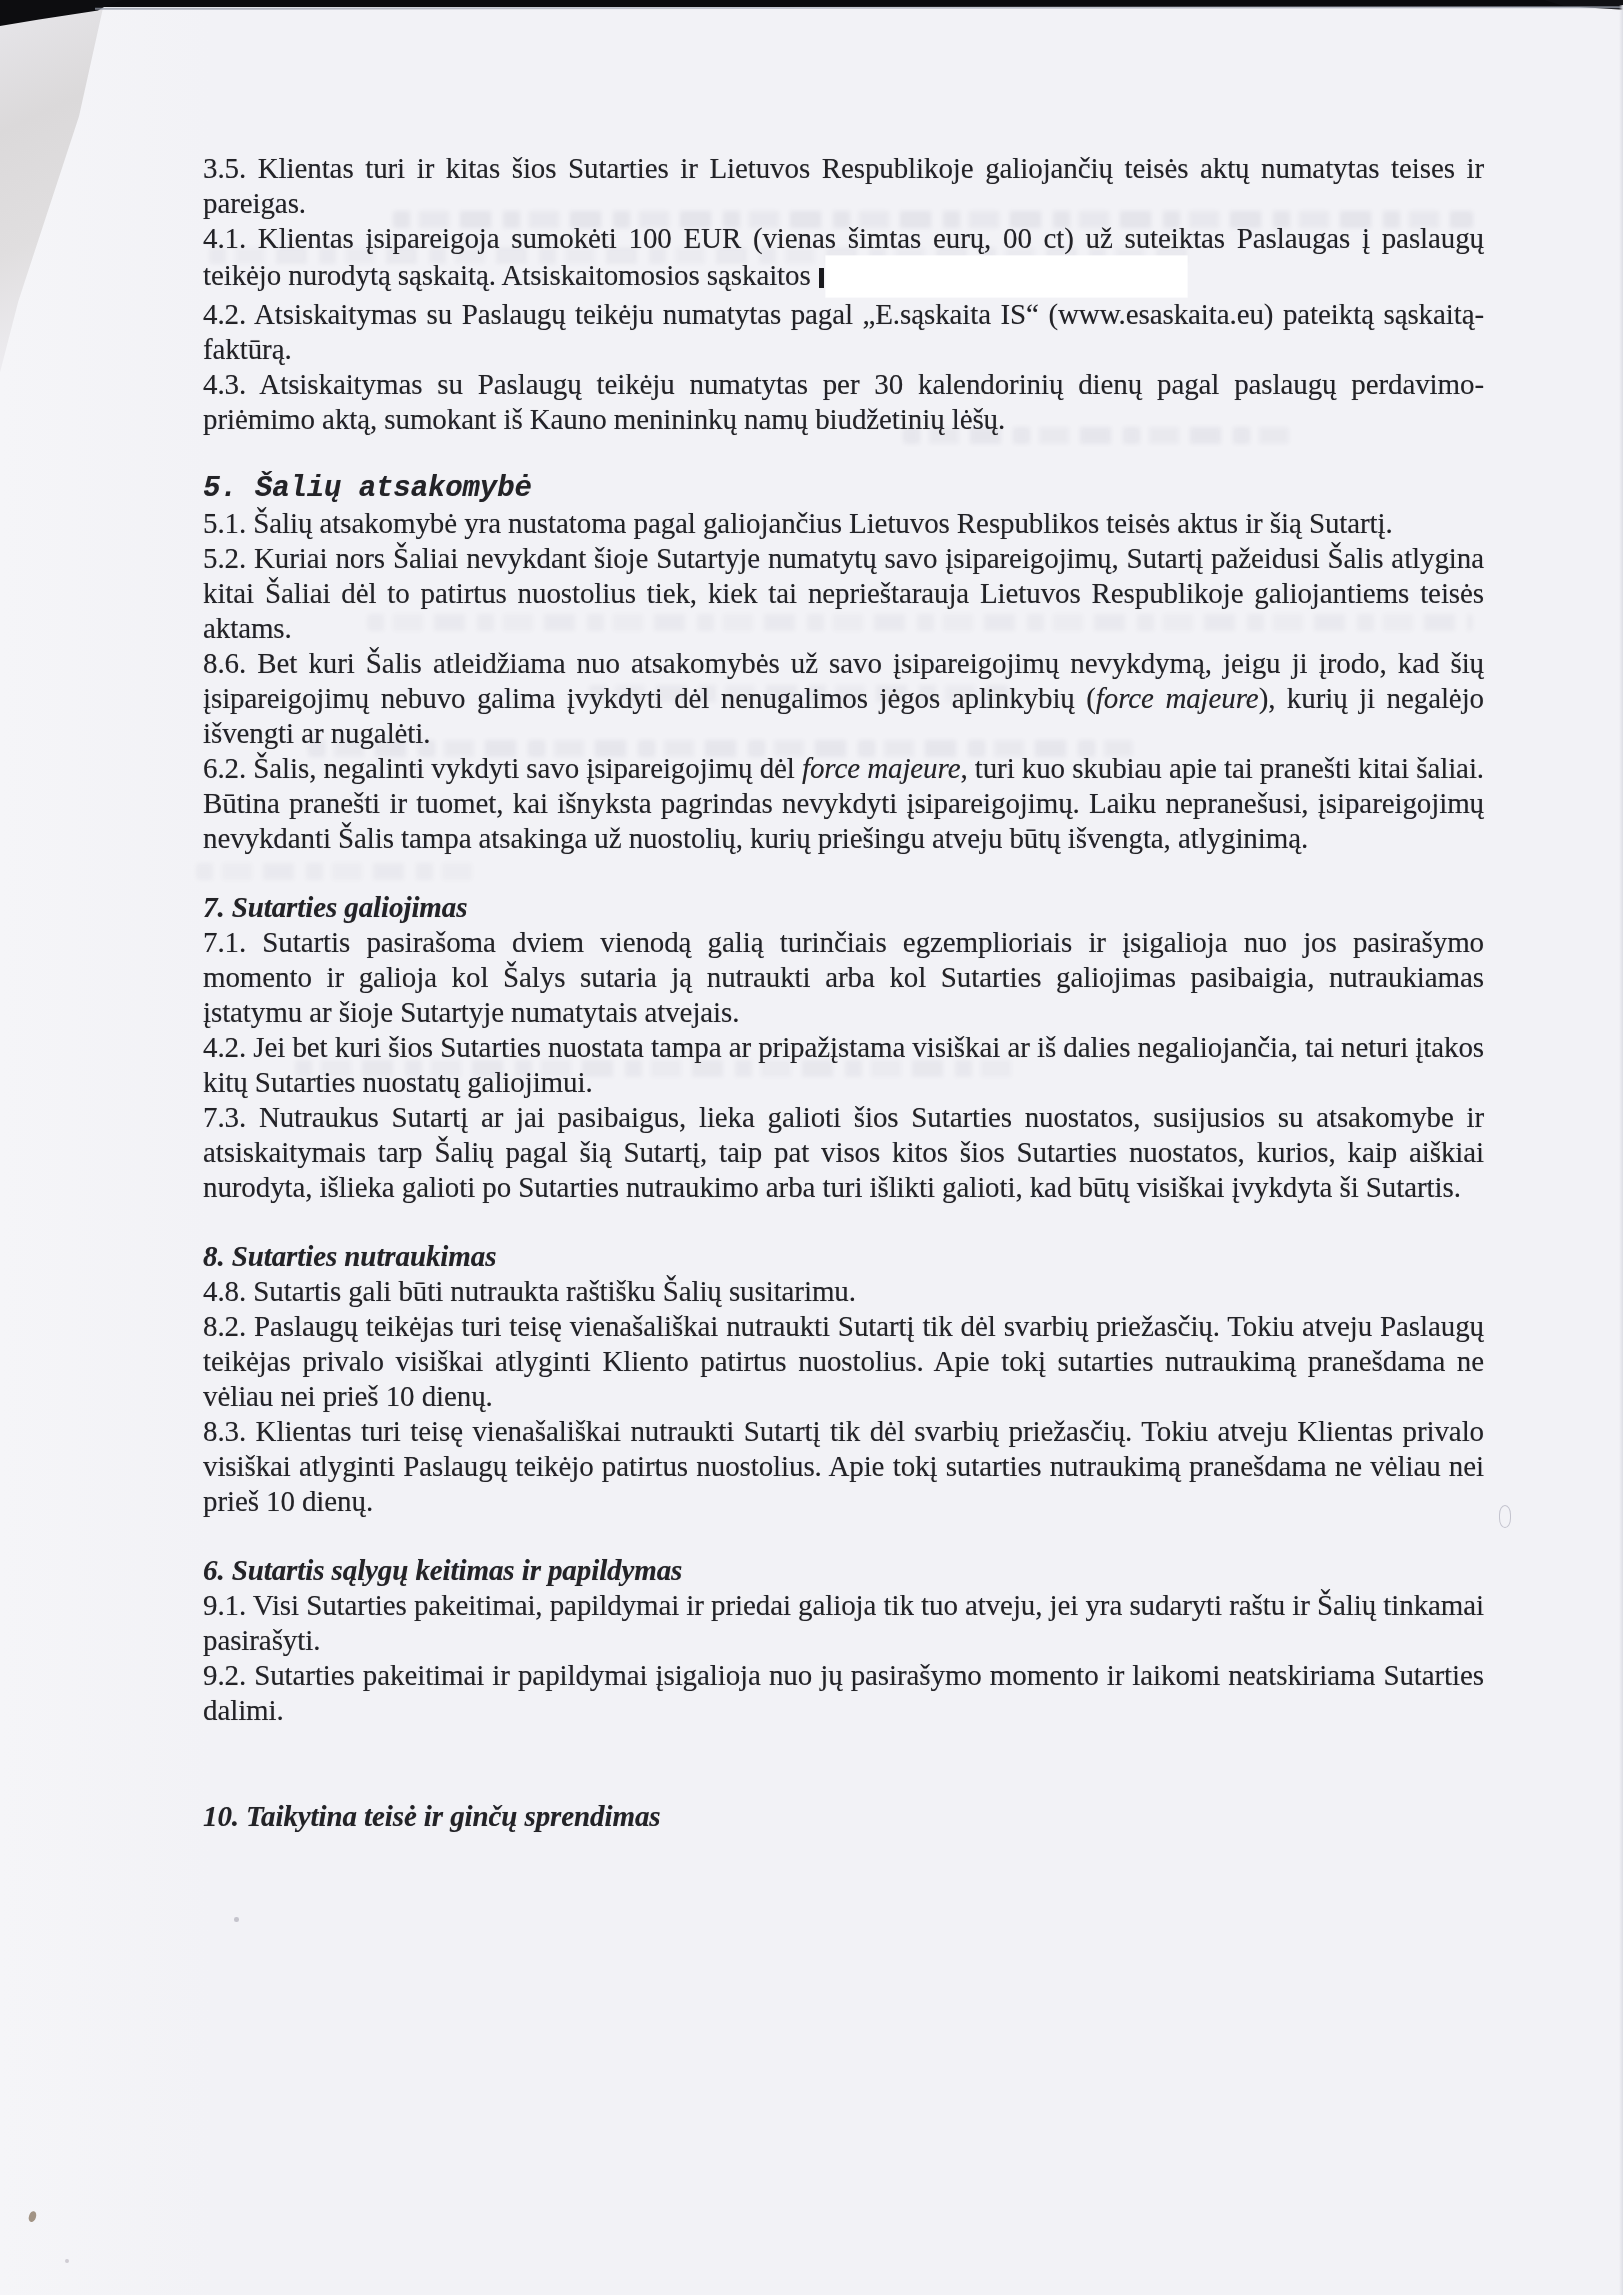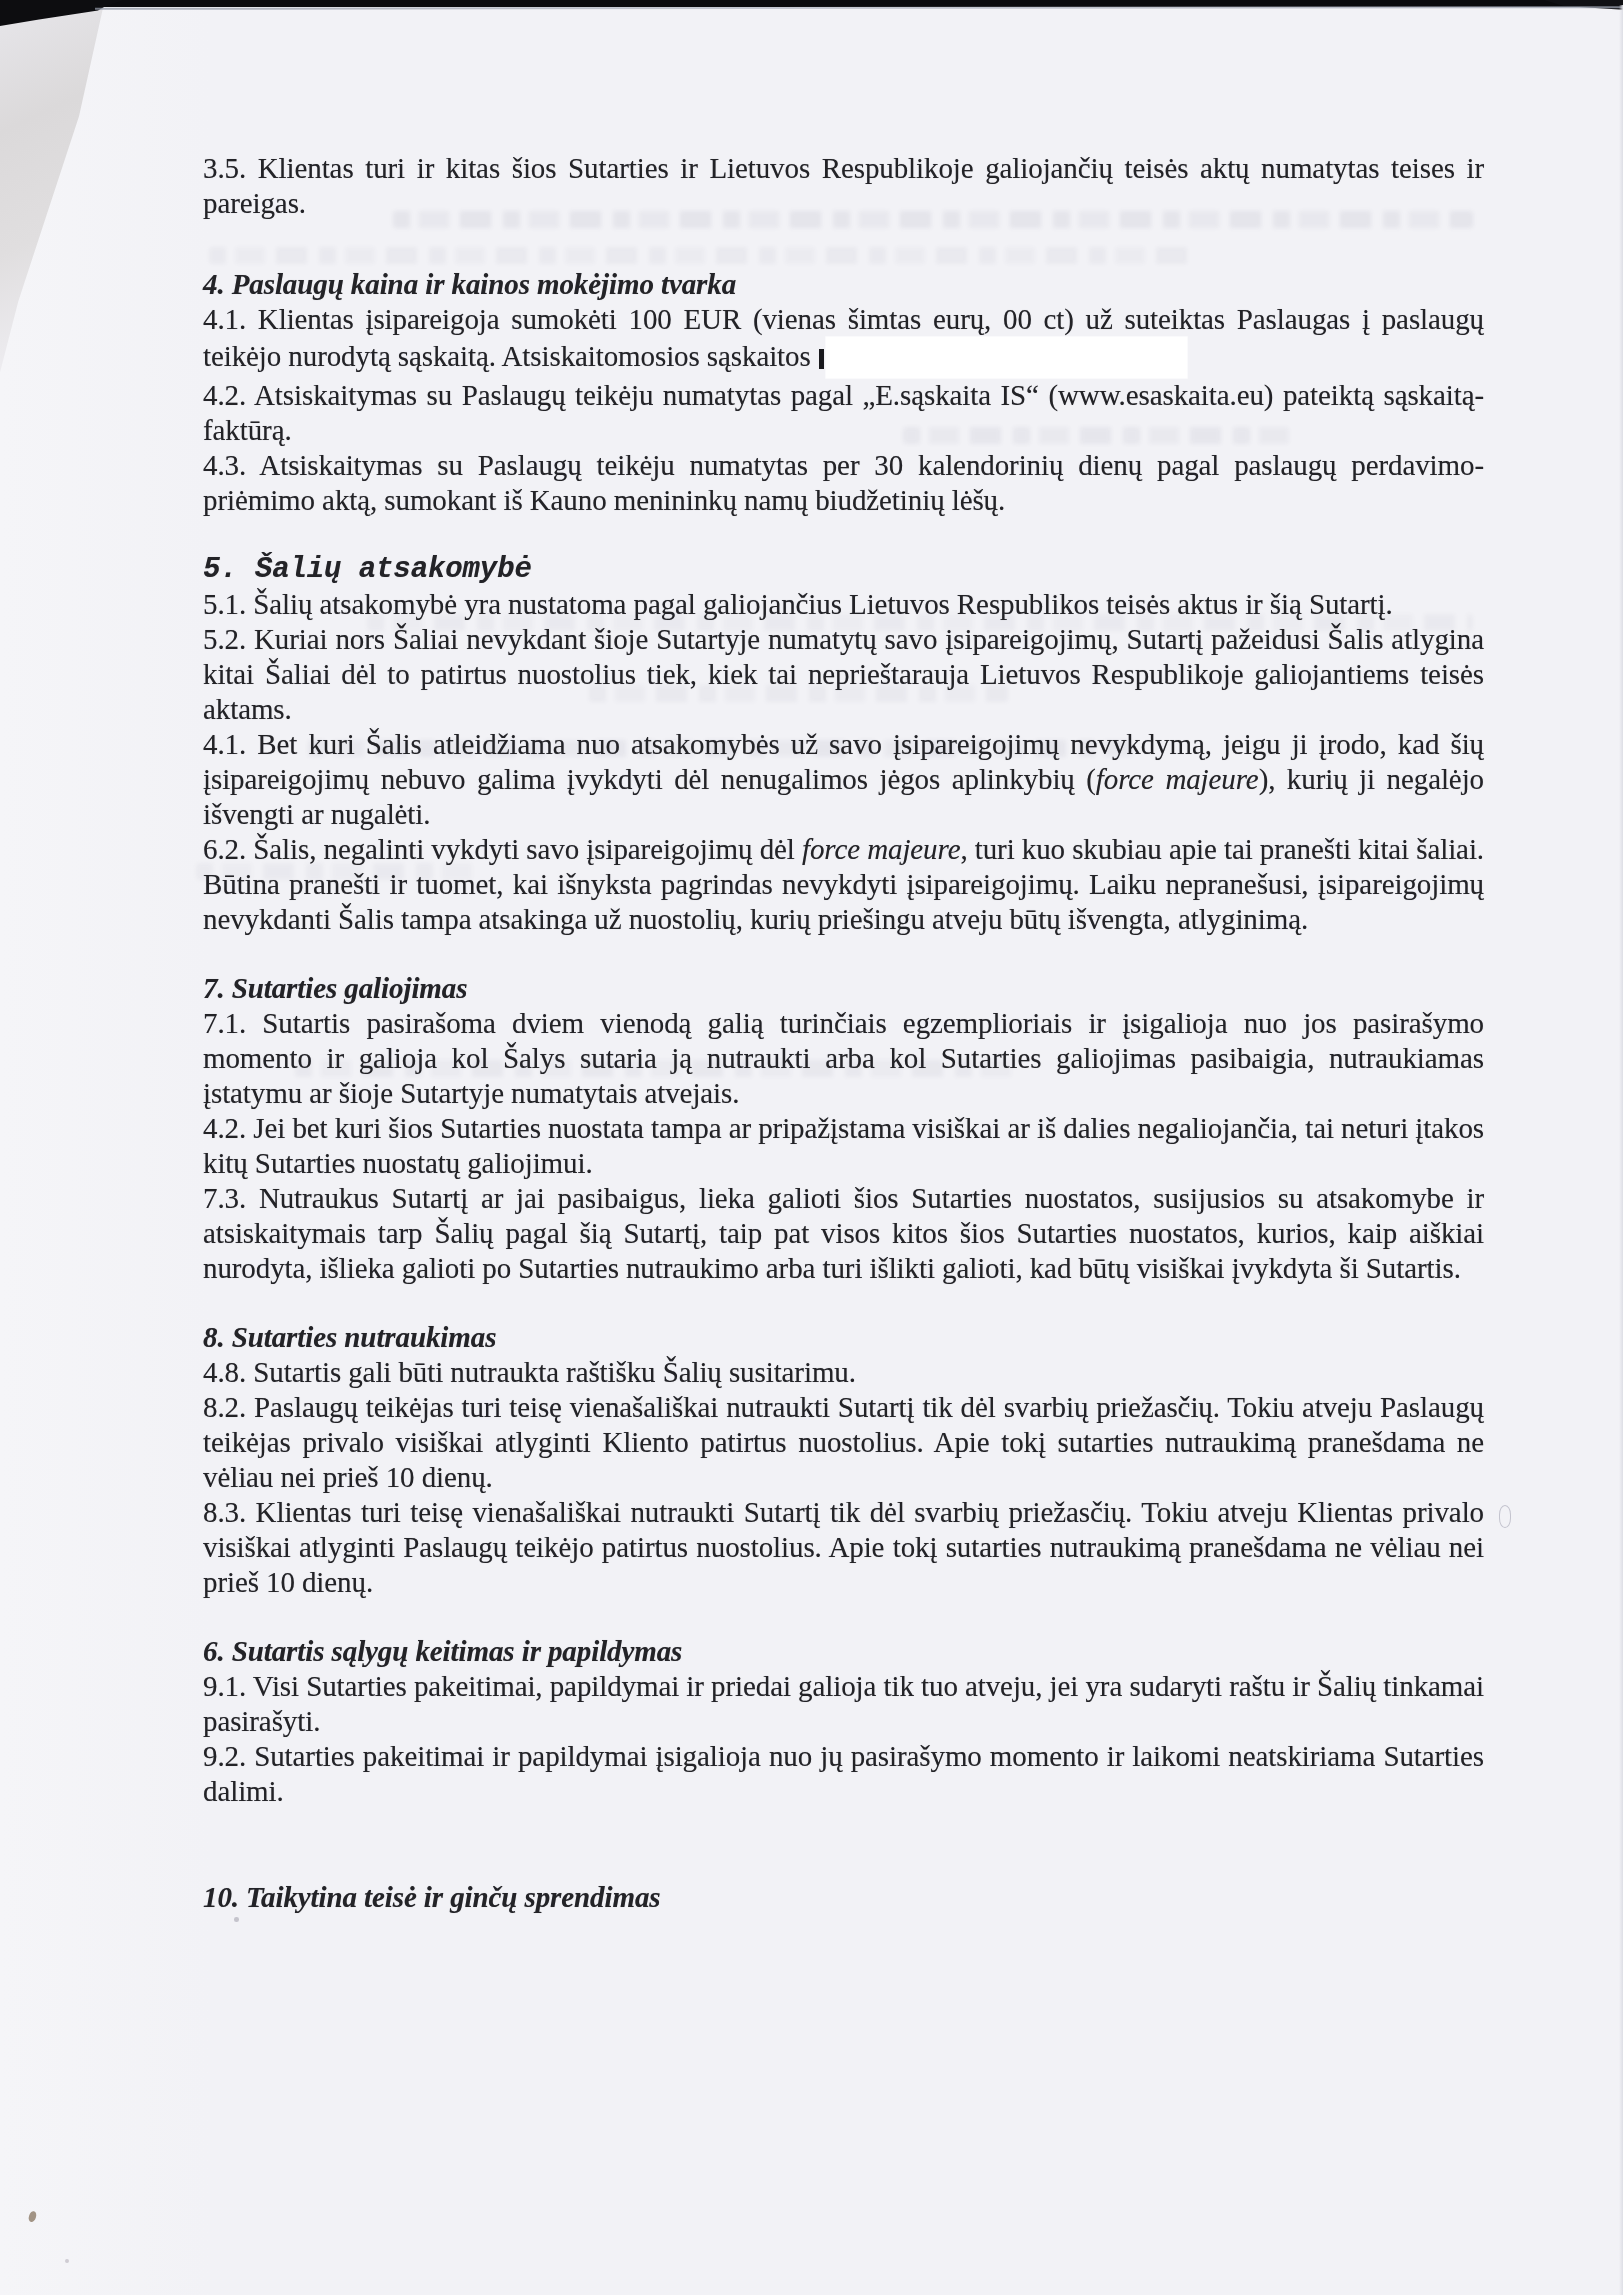--- a/index.html
+++ b/index.html
@@ -83,30 +83,29 @@
 
   <div class="speck s1"></div>
   <div class="speck s2"></div>
   <div class="speck s3"></div>
   <div class="speck s4"></div>
 
   <main class="text-block">
 
     <p>3.5. Klientas turi ir kitas šios Sutarties ir Lietuvos Respublikoje galiojančių teisės aktų numatytas teises ir pareigas.</p>
 
-    <h2 class="mt-h4">4. Paslaugų kaina ir kainos mokėjimo tvarka</h2>
     <p><span>4.1. Klientas įsipareigoja sumokėti 100 EUR (vienas šimtas eurų, 00 ct) už suteiktas Paslaugas į paslaugų teikėjo nurodytą sąskaitą. Atsiskaitomosios sąskaitos</span><span class="redact-tick"></span><span class="redact-box"></span></p>
     <p>4.2. Atsiskaitymas su Paslaugų teikėju numatytas pagal „E.sąskaita IS“ (www.esaskaita.eu) pateiktą sąskaitą-faktūrą.</p>
     <p>4.3. Atsiskaitymas su Paslaugų teikėju numatytas per 30 kalendorinių dienų pagal paslaugų perdavimo-priėmimo aktą, sumokant iš Kauno menininkų namų biudžetinių lėšų.</p>
 
     <h2 class="mt-h" style="margin-top:36px;font-family:Liberation Mono, monospace;">5. Šalių atsakomybė</h2>
     <p>5.1. Šalių atsakomybė yra nustatoma pagal galiojančius Lietuvos Respublikos teisės aktus ir šią Sutartį.</p>
     <p>5.2. Kuriai nors Šaliai nevykdant šioje Sutartyje numatytų savo įsipareigojimų, Sutartį pažeidusi Šalis atlygina kitai Šaliai dėl to patirtus nuostolius tiek, kiek tai neprieštarauja Lietuvos Respublikoje galiojantiems teisės aktams.</p>
 
-    <p><span>4.1. Bet kuri Šalis atleidžiama nuo atsakomybės už savo įsipareigojimų nevykdymą, jeigu ji įrodo, kad šių įsipareigojimų nebuvo galima įvykdyti dėl nenugalimos jėgos aplinkybių (</span><em>force majeure</em><span>), kurių ji negalėjo išvengti ar nugalėti.</span></p>
+    <p><span>8.6. Bet kuri Šalis atleidžiama nuo atsakomybės už savo įsipareigojimų nevykdymą, jeigu ji įrodo, kad šių įsipareigojimų nebuvo galima įvykdyti dėl nenugalimos jėgos aplinkybių (</span><em>force majeure</em><span>), kurių ji negalėjo išvengti ar nugalėti.</span></p>
     <p><span>6.2. Šalis, negalinti vykdyti savo įsipareigojimų dėl </span><em>force majeure</em><span>, turi kuo skubiau apie tai pranešti kitai šaliai. Būtina pranešti ir tuomet, kai išnyksta pagrindas nevykdyti įsipareigojimų. Laiku nepranešusi, įsipareigojimų nevykdanti Šalis tampa atsakinga už nuostolių, kurių priešingu atveju būtų išvengta, atlyginimą.</span></p>
 
     <h2 class="mt-h">7. Sutarties galiojimas</h2>
     <p>7.1. Sutartis pasirašoma dviem vienodą galią turinčiais egzemplioriais ir įsigalioja nuo jos pasirašymo momento ir galioja kol Šalys sutaria ją nutraukti arba kol Sutarties galiojimas pasibaigia, nutraukiamas įstatymu ar šioje Sutartyje numatytais atvejais.</p>
     <p>4.2. Jei bet kuri šios Sutarties nuostata tampa ar pripažįstama visiškai ar iš dalies negaliojančia, tai neturi įtakos kitų Sutarties nuostatų galiojimui.</p>
     <p>7.3. Nutraukus Sutartį ar jai pasibaigus, lieka galioti šios Sutarties nuostatos, susijusios su atsakomybe ir atsiskaitymais tarp Šalių pagal šią Sutartį, taip pat visos kitos šios Sutarties nuostatos, kurios, kaip aiškiai nurodyta, išlieka galioti po Sutarties nutraukimo arba turi išlikti galioti, kad būtų visiškai įvykdyta ši Sutartis.</p>
 
     <h2 class="mt-h" style="margin-top:33px;">8. Sutarties nutraukimas</h2>
     <p>4.8. Sutartis gali būti nutraukta raštišku Šalių susitarimu.</p>
     <p>8.2. Paslaugų teikėjas turi teisę vienašališkai nutraukti Sutartį tik dėl svarbių priežasčių. Tokiu atveju Paslaugų teikėjas privalo visiškai atlyginti Kliento patirtus nuostolius. Apie tokį sutarties nutraukimą pranešdama ne vėliau nei prieš 10 dienų.</p>

